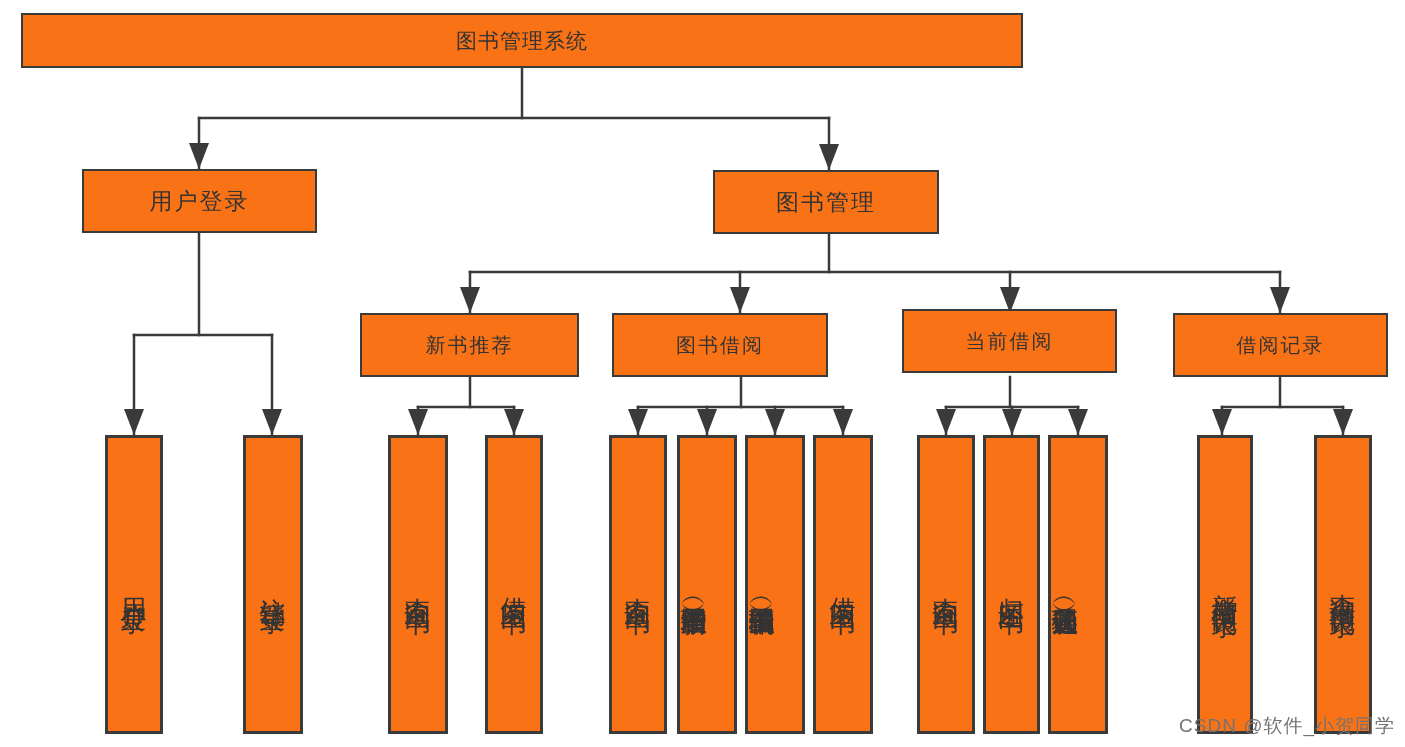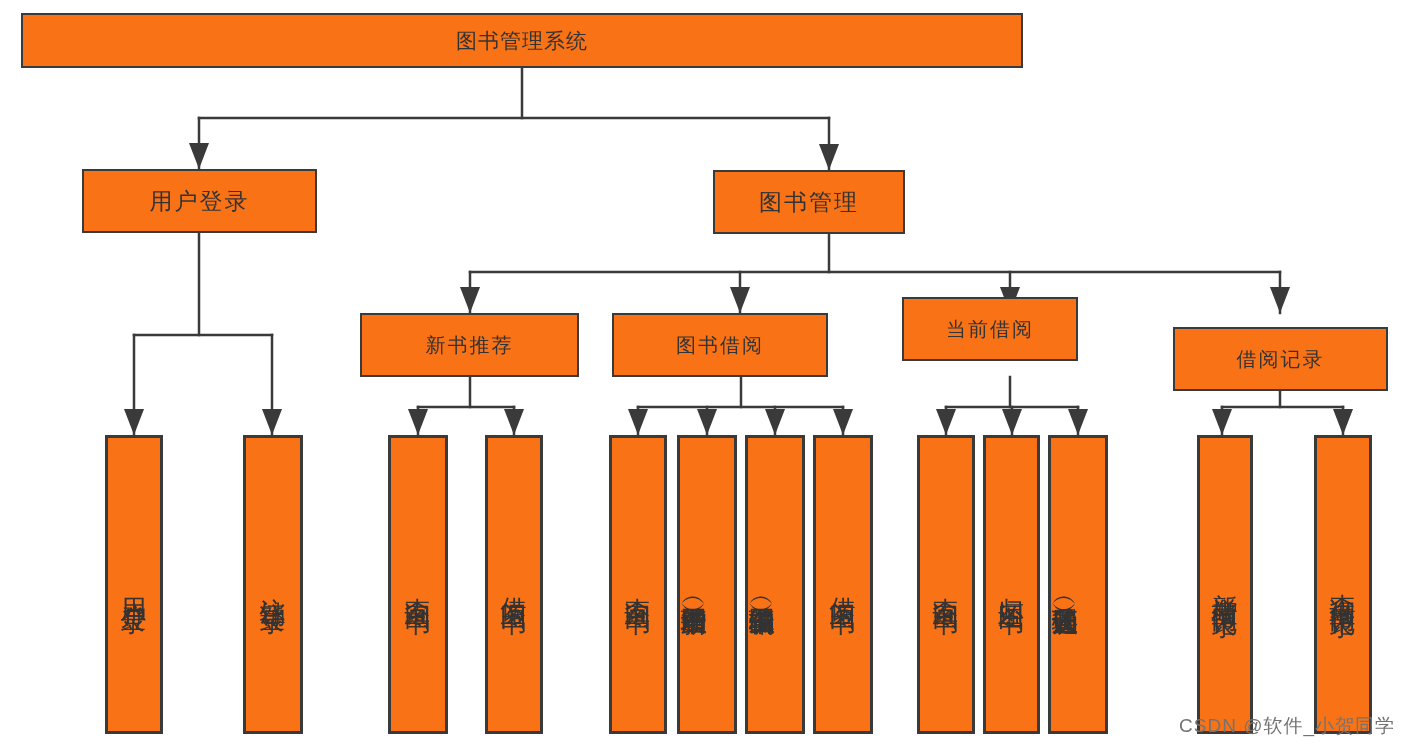--- a/index.html
+++ b/index.html
@@ -123,34 +123,34 @@
     </g>
   </svg>
 
   <div class="node root-node" style="left:21px; top:13px; width:1002px; height:55px;">
     <span class="lbl">图书管理系统</span>
   </div>
 
   <div class="node l2-node" style="left:82px; top:169px; width:235px; height:64px;">
     <span class="lbl">用户登录</span>
   </div>
-  <div class="node l2-node" style="left:713px; top:170px; width:192px; height:64px;align-items:center;">
+  <div class="node l2-node" style="left:713px; top:170px; width:226px; height:64px;align-items:center;">
     <span class="lbl">图书管理</span>
   </div>
 
   <div class="node l3-node" style="left:360px; top:313px; width:219px; height:64px;">
     <span class="lbl">新书推荐</span>
   </div>
   <div class="node l3-node" style="left:612px; top:313px; width:216px; height:64px;">
     <span class="lbl">图书借阅</span>
   </div>
-  <div class="node l3-node" style="left:902px; top:297px; width:176px; height:64px;">
+  <div class="node l3-node" style="left:902px; top:309px; width:215px; height:64px;">
     <span class="lbl">当前借阅</span>
   </div>
-  <div class="node l3-node" style="left:1173px; top:327px; width:215px; height:64px;">
+  <div class="node l3-node" style="left:1173px; top:313px; width:215px; height:64px;">
     <span class="lbl">借阅记录</span>
   </div>
 
   <div class="node leaf-node" style="left:105px; top:435px; width:58px; height:299px;">
     <span class="lbl">用户登录</span>
   </div>
   <div class="node leaf-node" style="left:243px; top:435px; width:60px; height:299px;">
     <span class="lbl">注销登录</span>
   </div>
 

